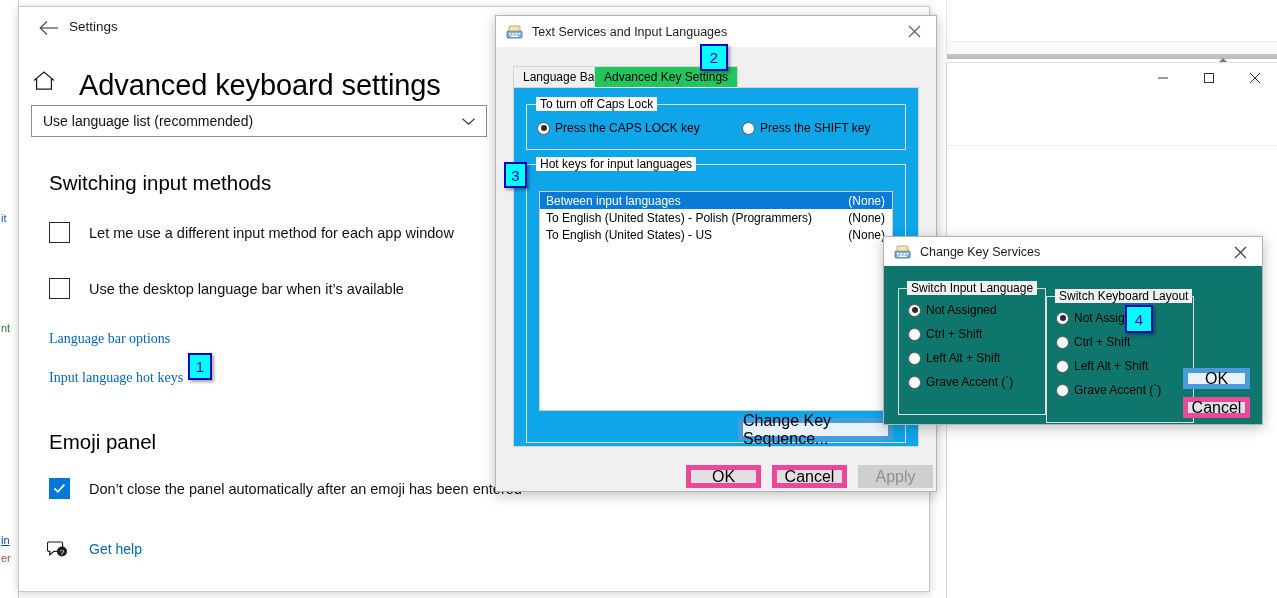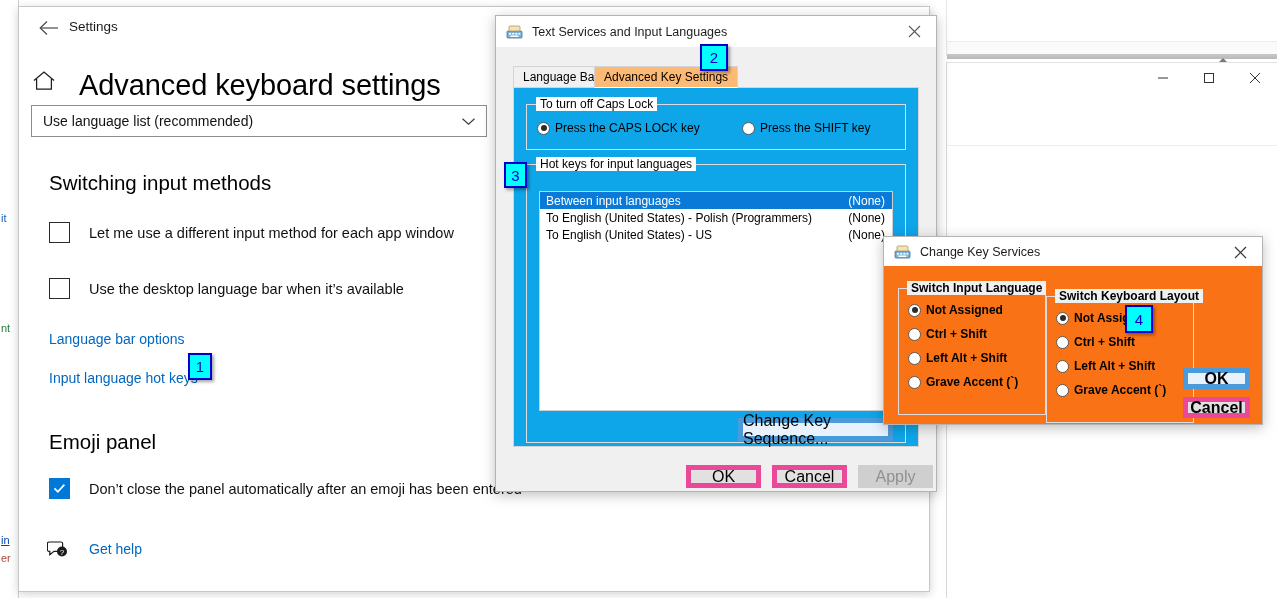--- a/index.html
+++ b/index.html
@@ -171,21 +171,21 @@
     flex: 0 0 auto;
   }
   .chk-box.checked {
     background: #0078d7; border-color: #0078d7;
     display: flex; align-items: center; justify-content: center;
   }
   .chk-label { font-size: 14.5px; color: #111; }
   .link {
     position: absolute; left: 30px;
     font-size: 14px; color: #0067c0;
-    font-family: Liberation Sans, sans-serif;
+    font-family: Liberation Serif, serif;
     cursor: pointer;
   }
   .help-row {
     position: absolute; left: 28px; top: 492px;
     display: flex; align-items: center; gap: 20px;
   }
   .help-icon { width: 22px; height: 20px; color: #1b1b1b; }
   .help-text { font-size: 14px; color: #0067c0; }
 
   
@@ -222,21 +222,21 @@
   .tab {
     position: absolute; top: 0; height: 22px;
     padding: 0 9px;
     font-size: 12px; color: #000;
     display: flex; align-items: center;
     background: #f0f0f0;
     border: 1px solid #d4d4d4;
     box-sizing: border-box;
   }
   .tab.active {
-    background: #fdba74;
+    background: #22c55e;
     border-bottom-color: #ffffff;
     z-index: 3;
   }
   .tabpage {
     position: absolute; left: 17px; top: 40px; right: 17px; height: 358px;
     background: #0ea5e9;
     border: 1px solid #d4d4d4;
     padding-left: 40px;
   }
   .groupbox {
@@ -307,22 +307,21 @@
     border: 1px solid #b4b4b4;
     box-shadow: 0 3px 12px rgba(0,0,0,0.25);
     font-family: "Liberation Sans", sans-serif;
   }
   .cks-title {
     position: absolute; left: 0; top: 0; width: 100%; height: 29px;
     background: #ffffff; display: flex; align-items: center;
   }
   .cks-body {
     position: absolute; left: 0; top: 29px; right: 0; bottom: 0;
-    background: #f97316;
-    font-weight: bold;
+    background: #0f766e;
   }
   .cks-group {
     position: absolute;
     border: 1px solid #dcdcdc;
   }
   .cks-group > .gb-legend {
     position: absolute; left: 8px; top: -8px;
     background: #f0f0f0; padding: 0 4px;
     font-size: 12px; color: #000; white-space: nowrap;
   }

